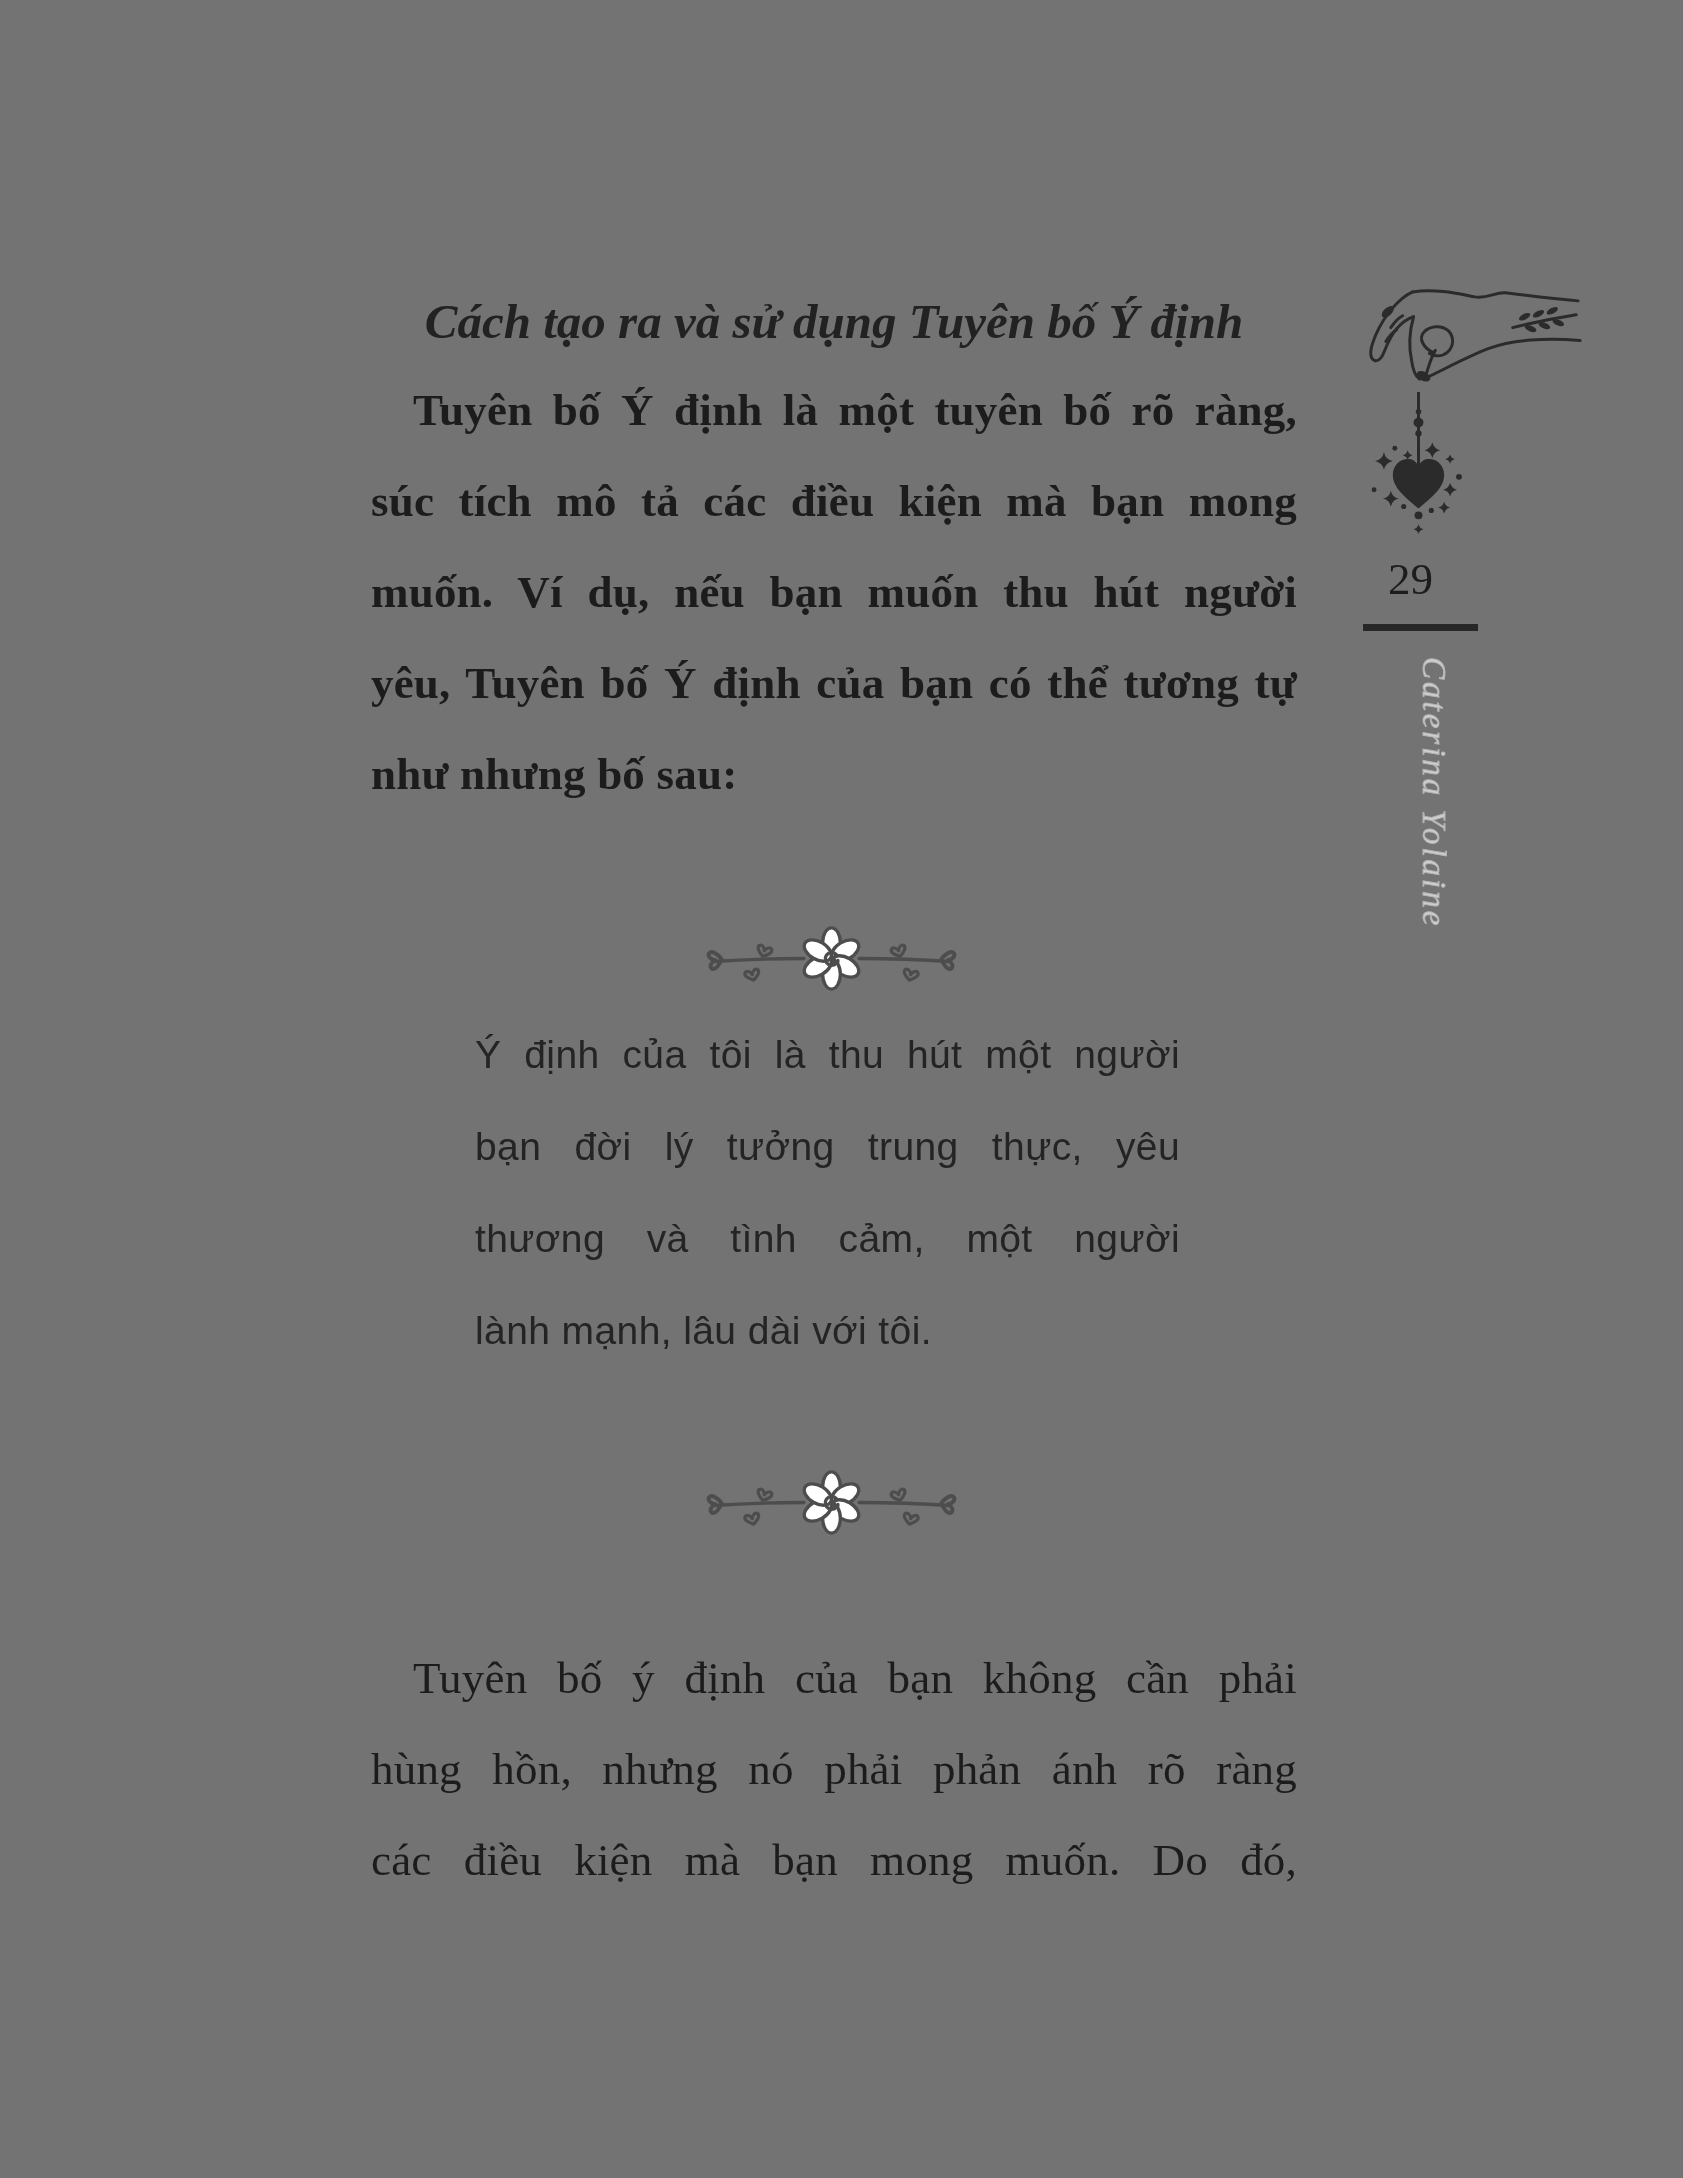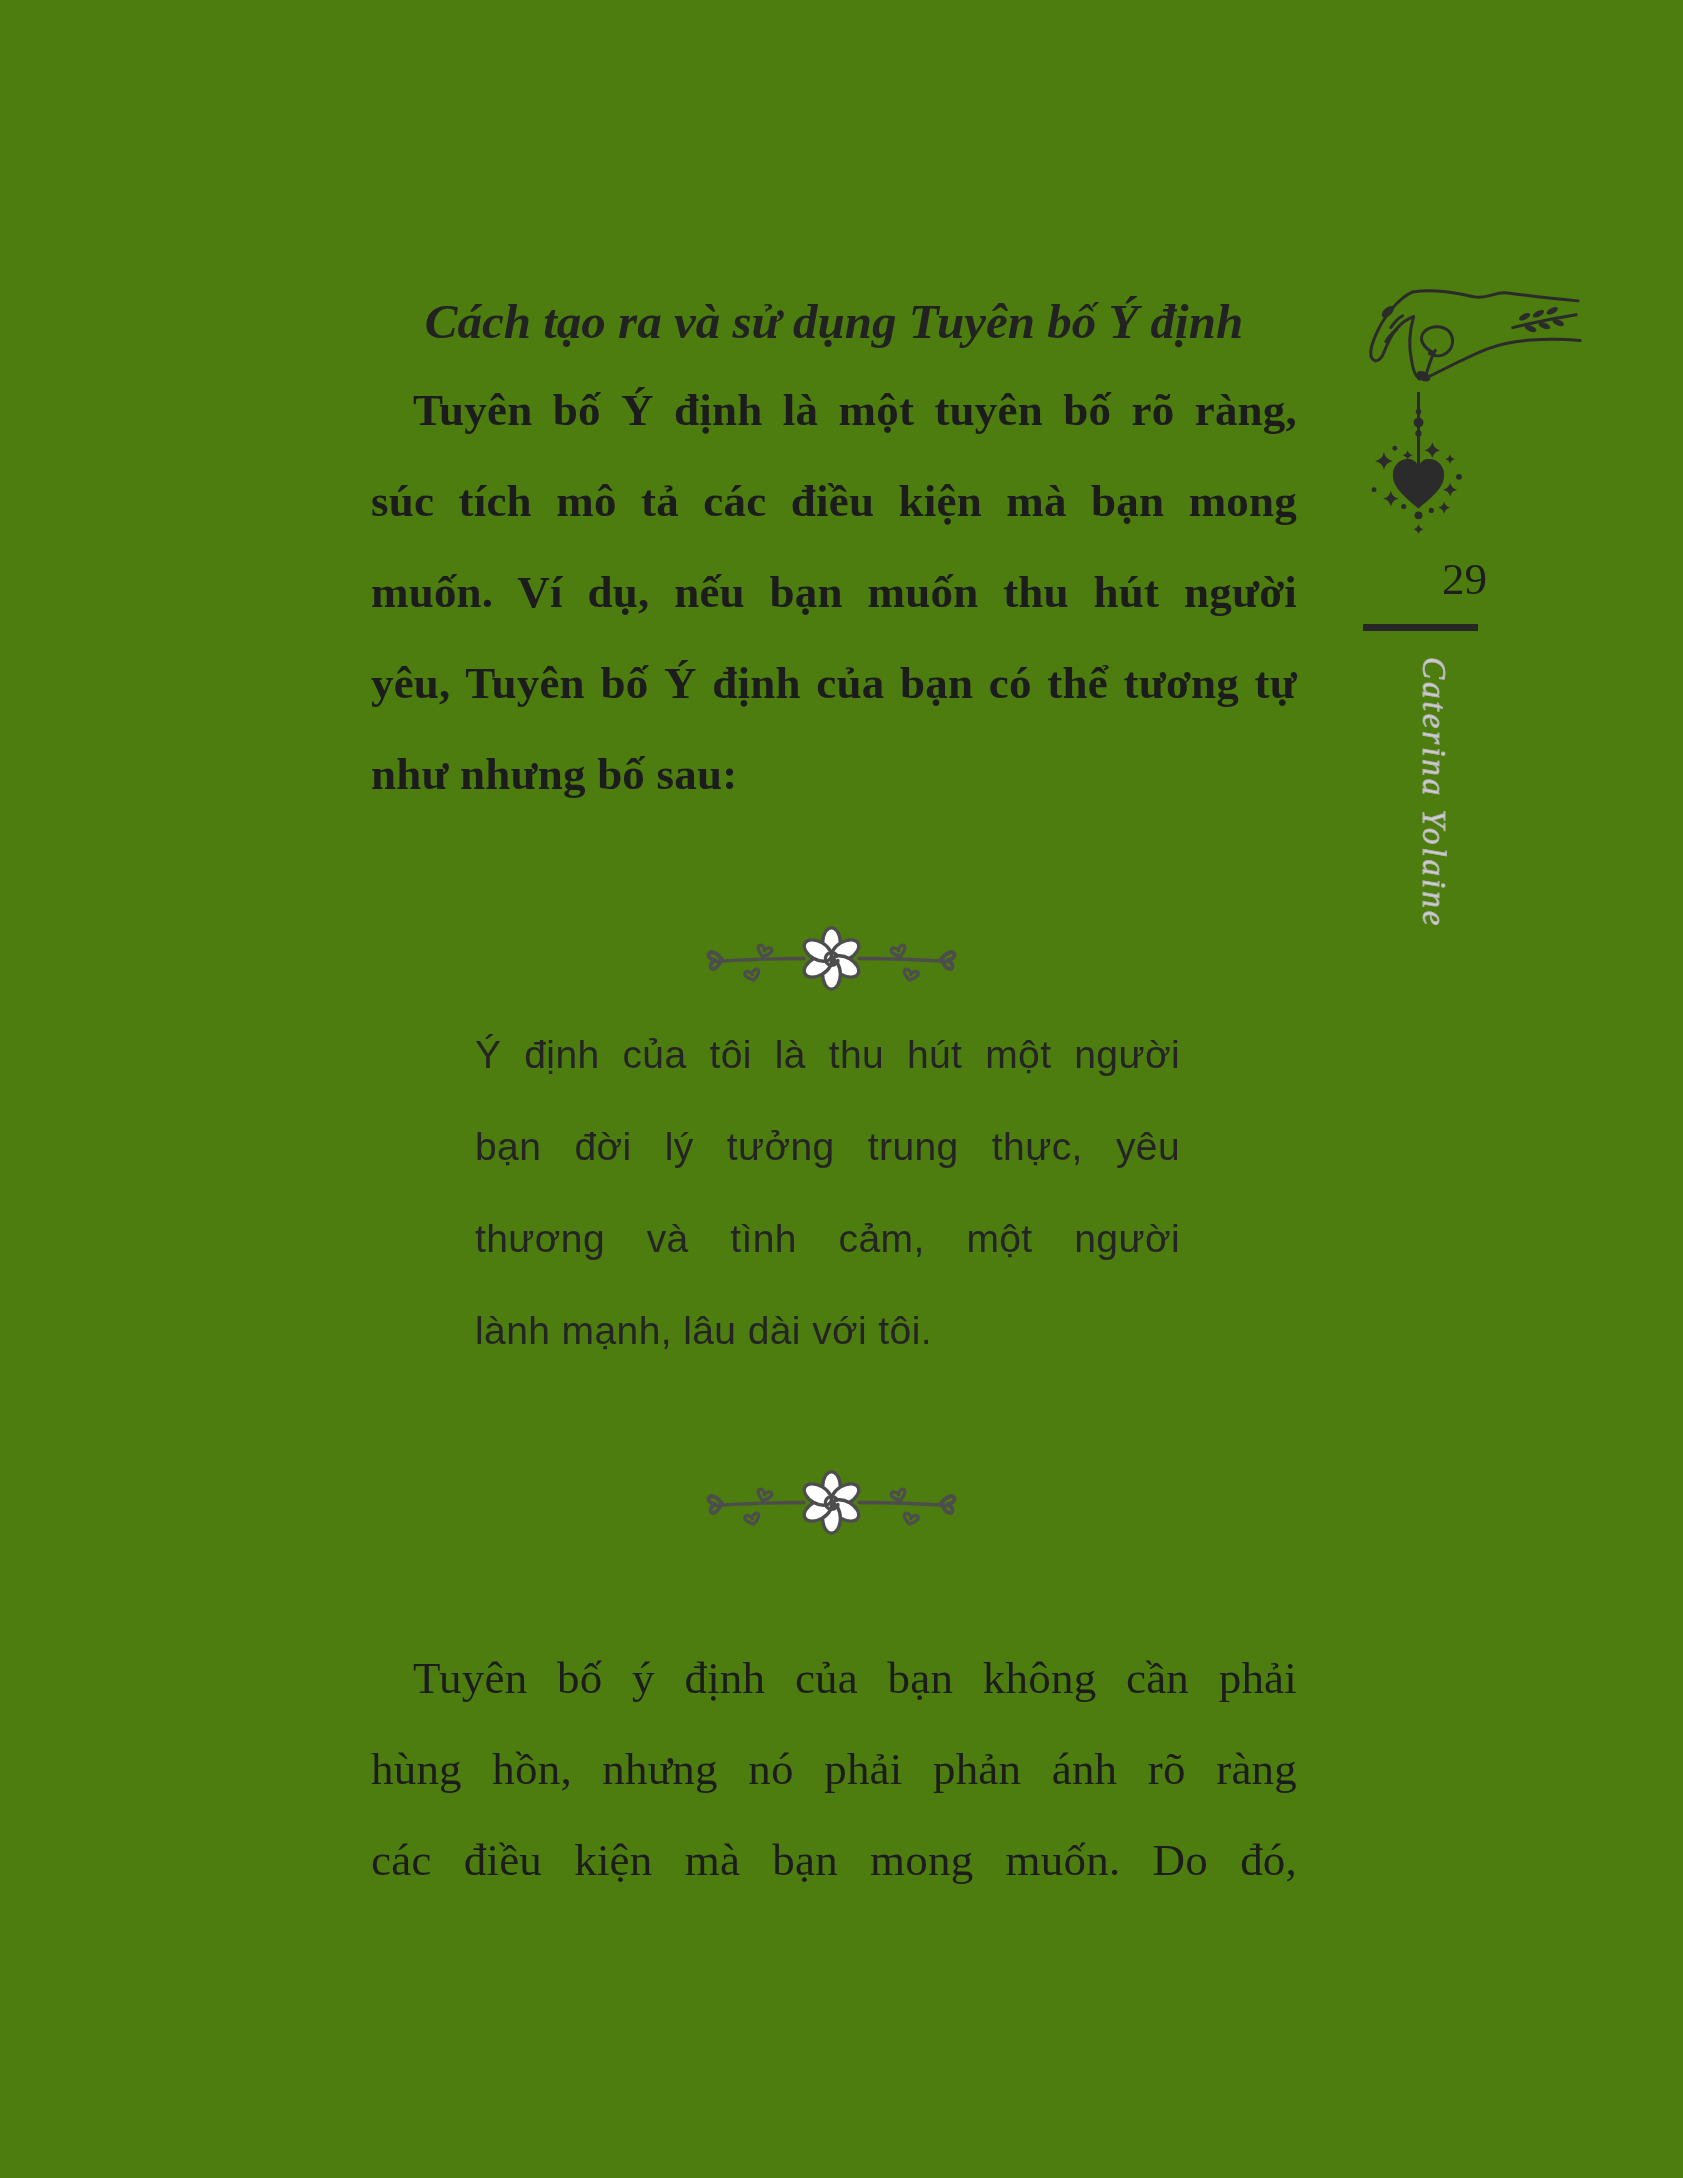--- a/index.html
+++ b/index.html
@@ -1,19 +1,19 @@
 <!DOCTYPE html>
 <html><head>
 <meta charset="utf-8">
 <style>
   html,body{margin:0;padding:0;background:#ffffff;}
   .page{
     position:relative;
     width:1683px;height:2178px;
-    background:#4d7c0f;
+    background:#737373;
     overflow:hidden;
     font-family:"Liberation Serif", serif;
     color:#1c1c1c;
   }
   
   .chapter-title{
     position:absolute;left:371px;top:259px;width:926px;
     text-align:center;
     font-style:italic;font-size:49px;line-height:59px;
     color:#222222;
@@ -39,22 +39,22 @@
     letter-spacing:0.4px;
   }
   
   .divider{position:absolute;left:693px;width:277px;height:75px;}
   .divider.top{top:921px;}
   .divider.bottom{top:1465px;}
   
   .hand-illustration{position:absolute;left:1364px;top:285px;}
   .pendant-illustration{position:absolute;left:1361px;top:392px;}
   .page-number{
-    position:absolute;left:1442px;top:554px;width:115px;
-    text-align:left;font-size:45px;line-height:50px;color:#1d1d1d;
+    position:absolute;left:1353px;top:554px;width:115px;
+    text-align:center;font-size:45px;line-height:50px;color:#1d1d1d;
   }
   .page-number-rule{
     position:absolute;left:1363px;top:624px;width:115px;height:7px;
     background:#272727;
   }
   .author-name{
     position:absolute;left:1385px;top:657px;height:297px;width:67px;
     writing-mode:vertical-rl;
     text-align:left;
     font-style:italic;

